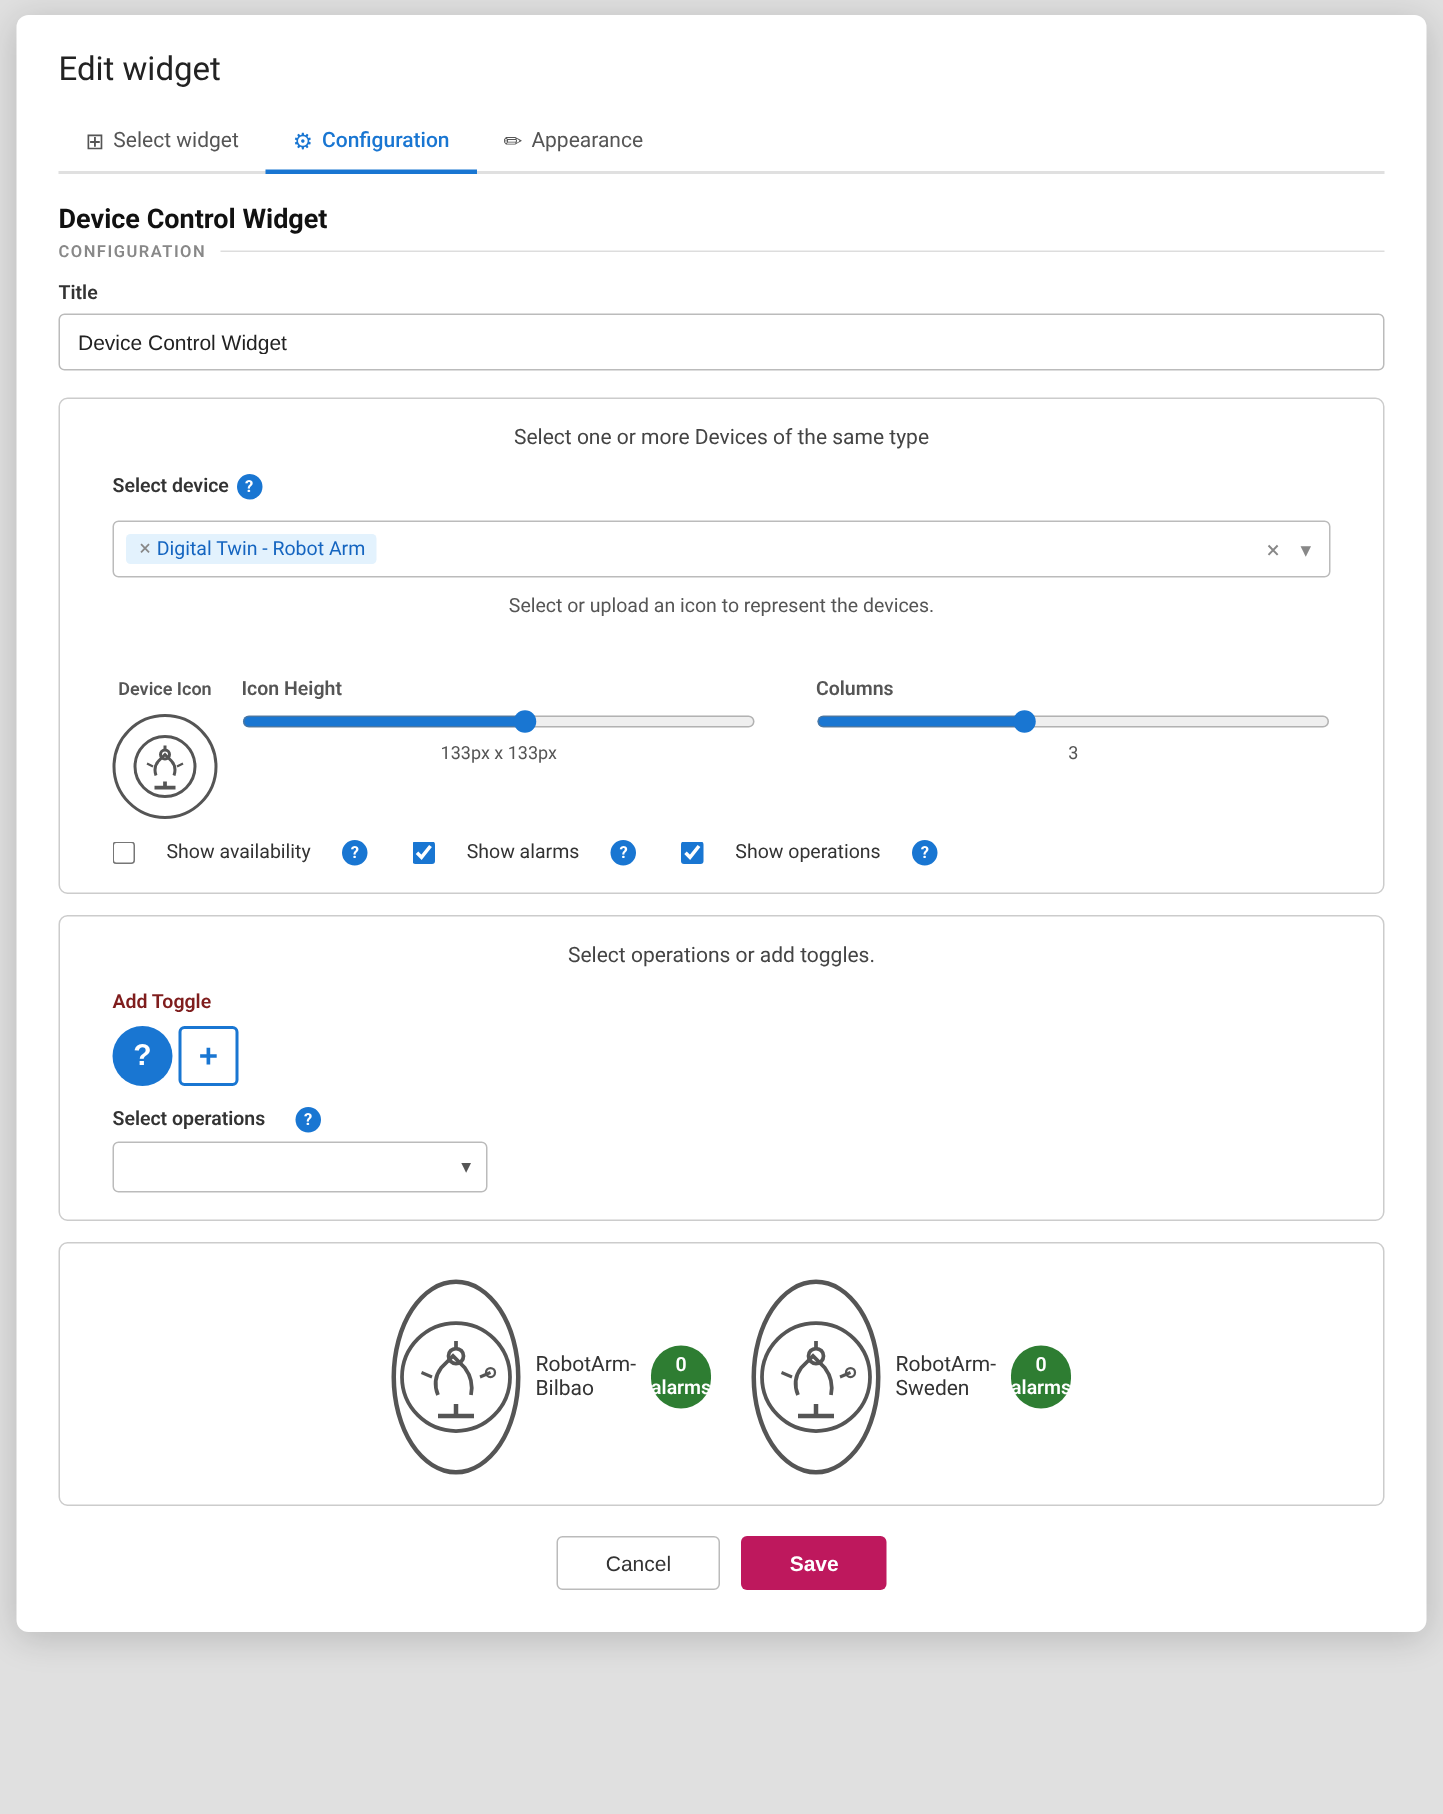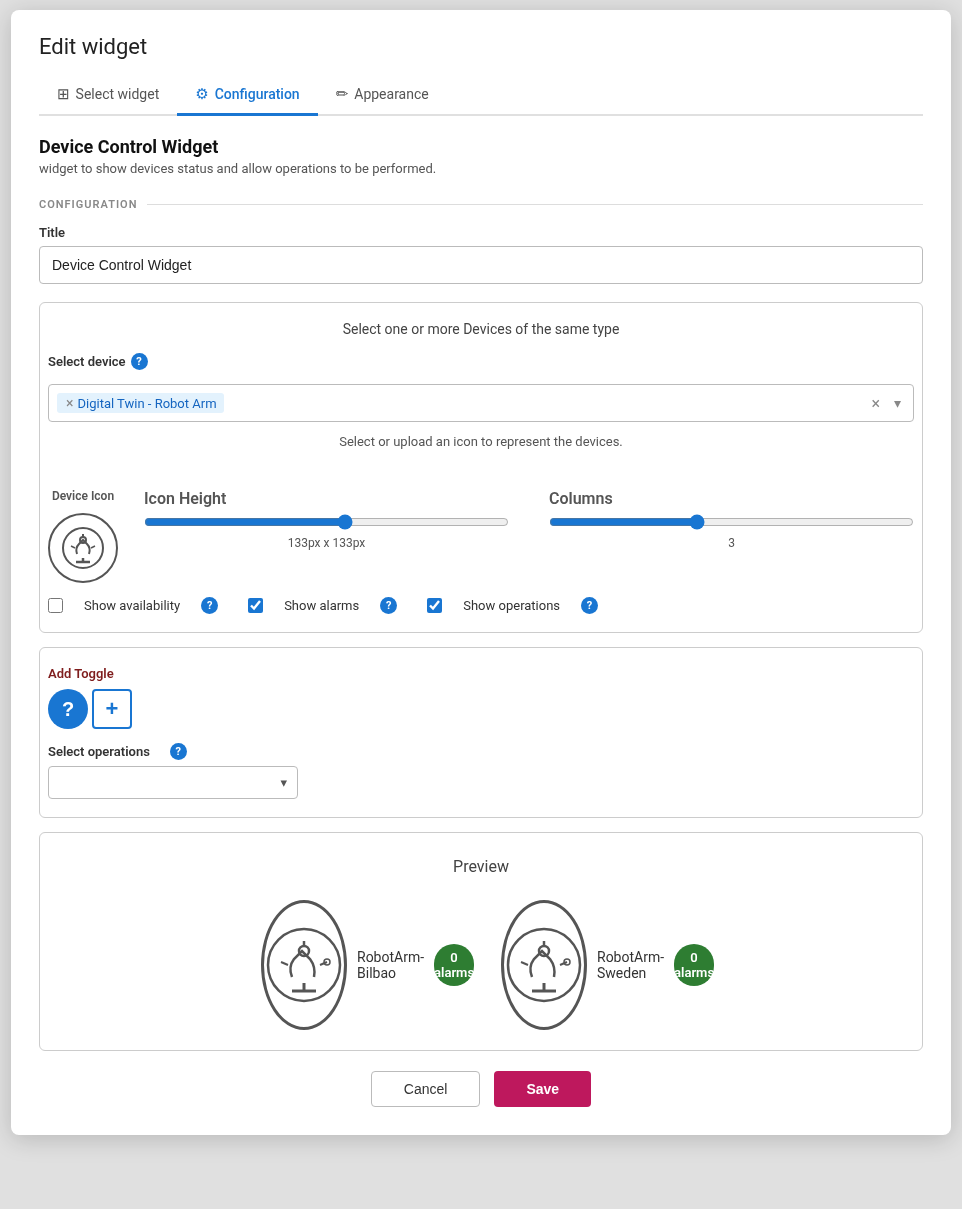--- a/index.html
+++ b/index.html
@@ -88,21 +88,21 @@
       border-radius: 4px;
       padding: 10px 12px;
       font-size: 14px;
       color: #222;
       outline: none;
       margin-bottom: 18px;
     }
     .card {
       border: 1px solid #ccc;
       border-radius: 6px;
-      padding: 18px 8px;
+      padding: 18px 35px;
       margin-bottom: 14px;
     }
     .card-section-title {
       text-align: center;
       font-size: 14px;
       color: #444;
       margin-bottom: 16px;
     }
     .device-select-row {
       display: flex;
@@ -172,21 +172,21 @@
     }
     .icon-section-title {
       text-align: center;
       font-size: 13px;
       color: #555;
       margin: 12px 0 16px;
     }
     .icon-controls {
       display: flex;
       align-items: flex-start;
-      gap: 26px;
+      gap: 16px;
       margin-top: 40px;
     }
     .icon-preview-col {
       display: flex;
       flex-direction: column;
       align-items: center;
       gap: 6px;
     }
     .icon-label {
       font-size: 12px;
@@ -209,21 +209,21 @@
       display: flex;
       gap: 40px;
     }
     .slider-group {
       display: flex;
       flex-direction: column;
       gap: 6px;
       flex: 1;
     }
     .slider-group-label {
-      font-size: 16px;
+      font-size: 13px;
       color: #555;
       font-weight: 600;
     }
     input[type=range] {
       width: 100%;
       accent-color: #1976d2;
     }
     .slider-value {
       font-size: 12px;
       color: #555;
@@ -406,21 +406,20 @@
       <span>Configuration</span>
     </div>
     <div class="tab">
       <span class="tab-icon">✏</span>
       <span>Appearance</span>
     </div>
   </div>
 
   
   <div class="widget-name">Device Control Widget</div>
-  <div class="widget-desc">widget to show devices status and allow operations to be performed.</div>
 
   
   <div class="section-label">
     <span>CONFIGURATION</span>
   </div>
   <div class="field-label">Title</div>
   <input class="text-input" type="text" value="Device Control Widget" style="">
 
   
   <div class="card">
@@ -488,20 +487,21 @@
       <div class="checkbox-item">
         <input type="checkbox" checked="" style="">
         <span>Show operations</span>
         <span class="help-icon">?</span>
       </div>
     </div>
   </div>
 
   
   <div class="card">
+    <div class="card-section-title">Select operations or add toggles.</div>
 
     <div class="add-toggle-section">
       <div class="add-toggle-label">Add Toggle</div>
       <div class="toggle-buttons">
         <button class="toggle-help-btn">?</button>
         <button class="toggle-add-btn">+</button>
       </div>
     </div>
 
     <div class="select-ops-row">
@@ -510,21 +510,20 @@
         <span class="help-icon">?</span>
       </div>
       <div class="ops-dropdown">
         <span>▾</span>
       </div>
     </div>
   </div>
 
   
   <div class="preview-card">
-    <div class="preview-title">Preview</div>
     <div class="preview-devices">
 
       <div class="preview-device">
         <div class="preview-device-icon">
           <svg width="80" height="80" viewBox="0 0 80 80">
             <circle cx="40" cy="40" r="36" fill="none" stroke="#555" stroke-width="2.5"></circle>
             <line x1="40" y1="58" x2="40" y2="66" stroke="#555" stroke-width="3"></line>
             <line x1="28" y1="66" x2="52" y2="66" stroke="#555" stroke-width="3"></line>
             <path d="M28,52 Q24,42 30,34 L38,26 L46,34 Q52,42 50,52" fill="none" stroke="#555" stroke-width="2.5"></path>
             <circle cx="40" cy="26" r="5" fill="none" stroke="#555" stroke-width="2.5"></circle>

